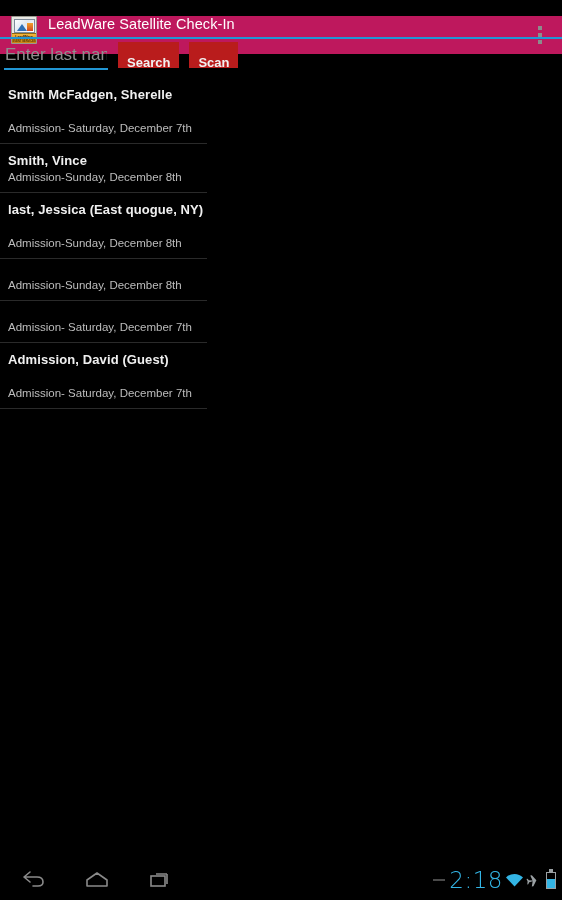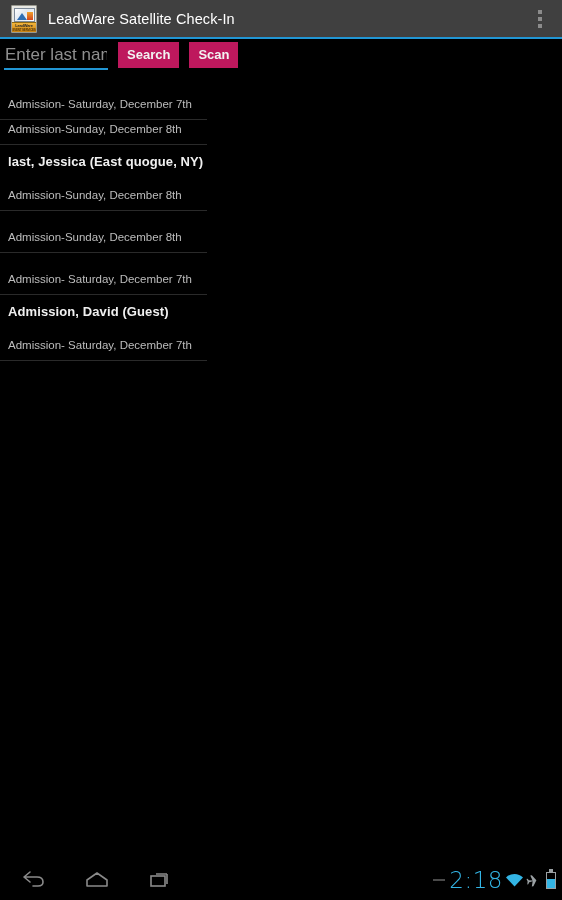--- a/index.html
+++ b/index.html
@@ -10,24 +10,24 @@
     overflow:hidden;
   }
   #app {
     position:relative;
     width:562px; height:900px;
     background:#000;
   }
 
   
   .titlebar {
-    position:absolute; top:0; left:0;
+    position:absolute; top:16px; left:0;
     width:562px; height:38px;
-    background:#404040;
-    display:flex; align-items:center;
+    background:#be185d;
+    display:flex; align-items:flex-start;
   }
   .app-icon {
     width:26px; height:28px;
     margin-left:11px;
     position:relative;
     background:#e8e8e4;
     border:1px solid #9a9a90;
     border-radius:1px;
     overflow:hidden;
     flex:0 0 auto;
@@ -118,22 +118,22 @@
   }
   .search-input::placeholder { color:#8f8f8f; opacity:1; }
   .search-underline {
     position:absolute; left:0; bottom:0;
     width:104px; height:2px;
     background:#2196d4;
   }
   .btn {
     height:26px;
     margin-left:10px;
-    padding:0 9px;
-    background:#be185d;
+    padding:8px 9px;
+    background:#b91c1c;
     border:none;
     color:#f2f2f2;
     font-size:13px;
     font-family:"Liberation Sans", sans-serif;
     font-weight:bold;
     line-height:26px;
     text-align:right;
     cursor:pointer;
   }
 
@@ -252,24 +252,26 @@
     <div class="search-input-wrap">
       <input class="search-input" type="text" placeholder="Enter last name" style="">
       <div class="search-underline"></div>
     </div>
     <button class="btn">Search</button>
     <button class="btn">Scan</button>
   </div>
 
   <div class="list" id="attendee-list">
       <div class="list-item">
+        <div class="li-name">Smith McFadgen, Sherelle</div>
         <div class="li-spacer"></div>
         <div class="li-admission">Admission- Saturday, December 7th</div>
       </div>
       <div class="list-item">
+        <div class="li-name">Smith, Vince</div>
         <div class="li-spacer short"></div>
         <div class="li-admission">Admission-Sunday, December 8th</div>
       </div>
       <div class="list-item">
         <div class="li-name">last, Jessica (East quogue, NY)</div>
         <div class="li-spacer"></div>
         <div class="li-admission">Admission-Sunday, December 8th</div>
       </div>
       <div class="list-item">
         <div class="li-spacer"></div>

